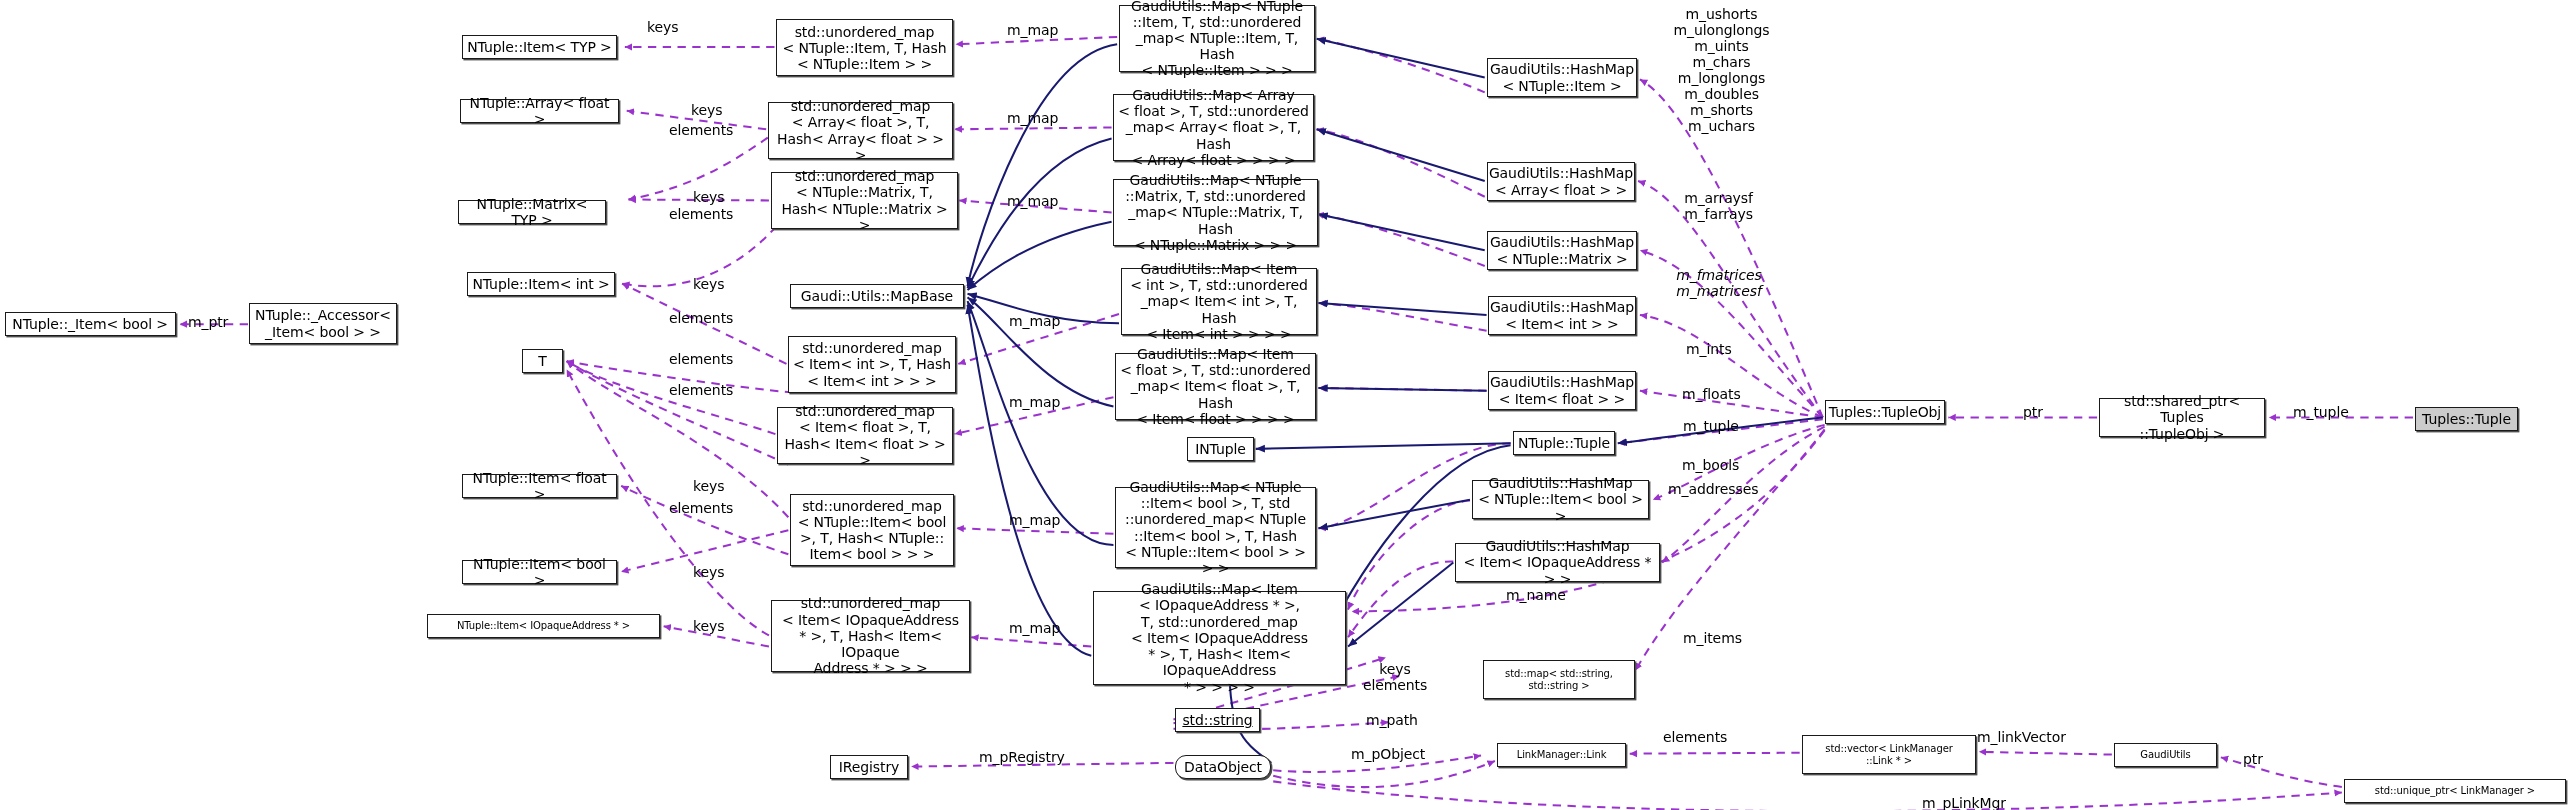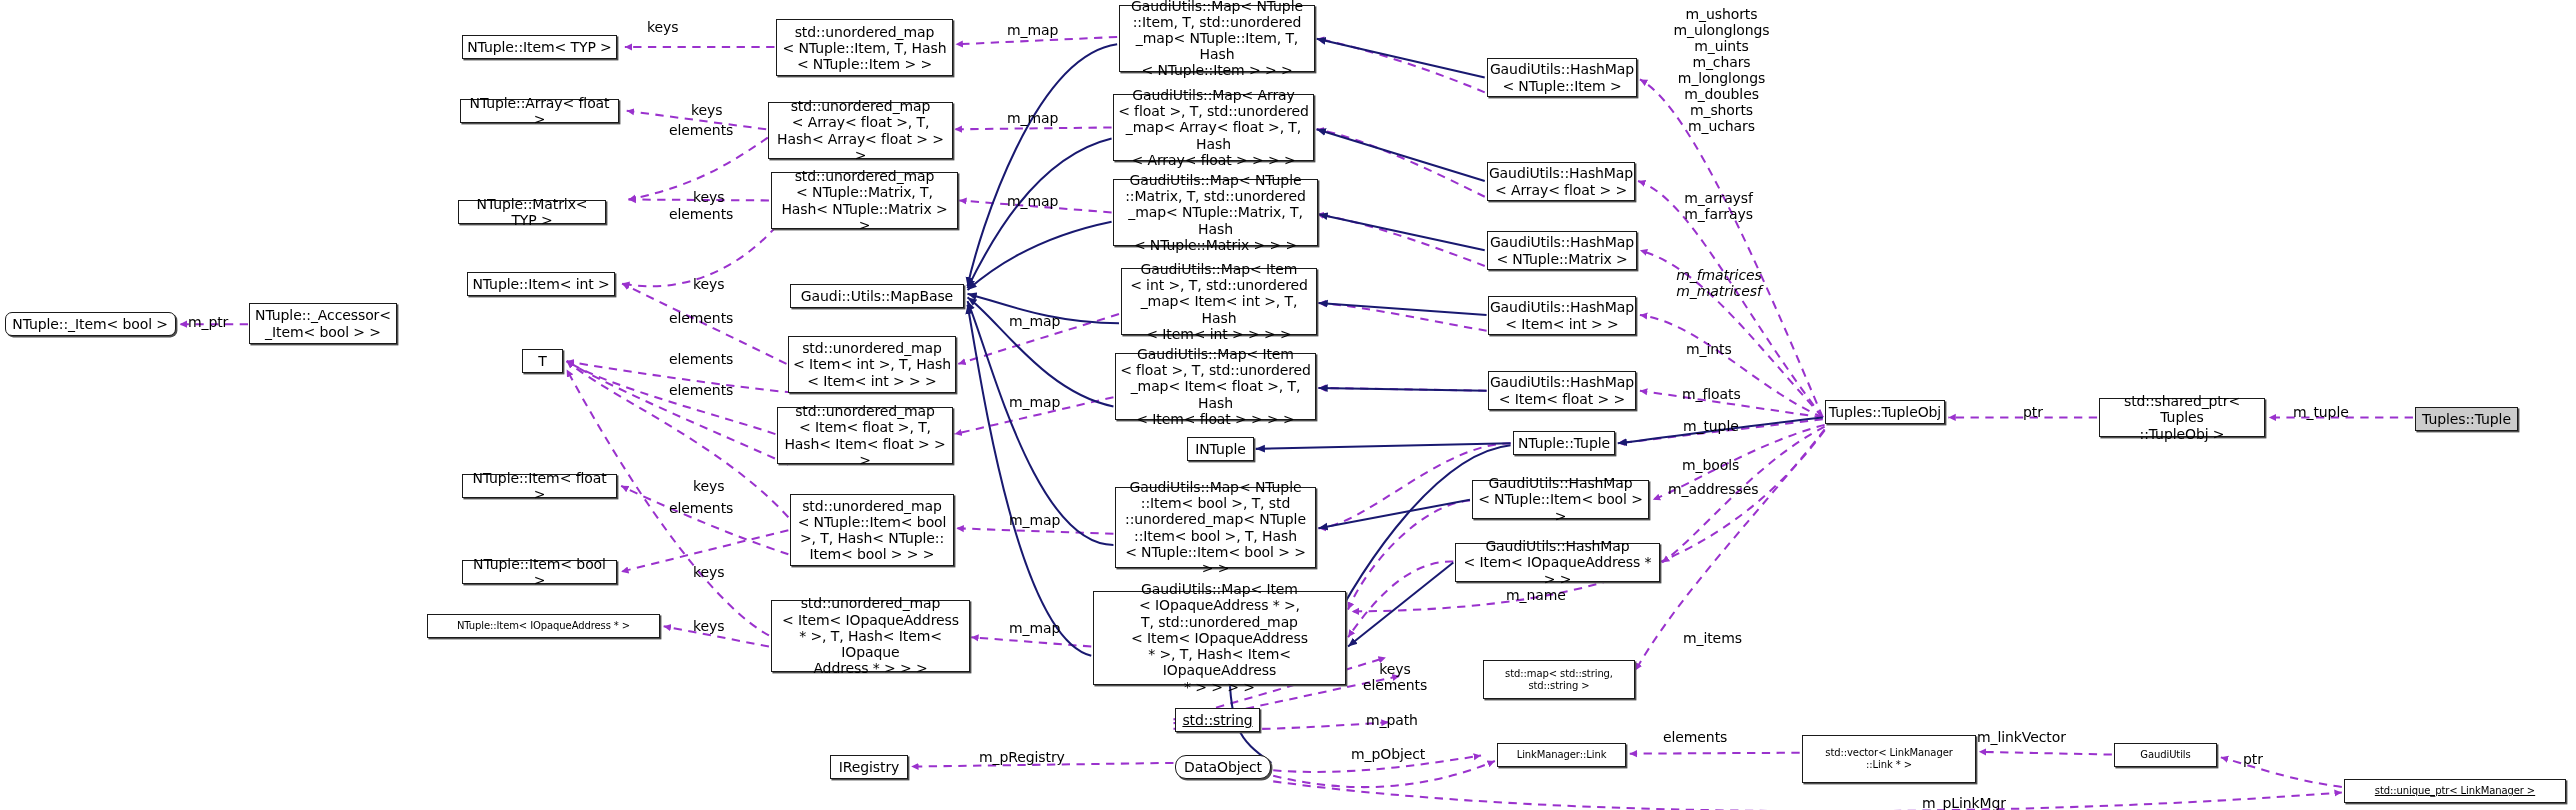--- a/index.html
+++ b/index.html
@@ -123,21 +123,21 @@
       <path d="M1609,423 L1427,420"></path>
       <path d="M1635,480 L1359,486"></path>
       <path d="M1591,541 L1427,572"></path>
       <path d="M1573,609 L1459,700"></path>
       <path d="M1973,452 C1900,460 1830,470 1751,480"></path>
       <path d="M1635,482 C1560,490 1480,600 1430,700"></path>
       <path d="M1376,826 C1340,800 1330,790 1330,700"></path>
     </g>
   </svg>
 
-  <div class="node" style="left:4.6px;top:312px;width:171px;height:24px;border-radius:7px;">NTuple::_Item&lt; bool &gt;</div>
+  <div class="node" style="left:4.6px;top:312px;width:171px;height:24px;">NTuple::_Item&lt; bool &gt;</div>
   <div class="node" style="left:249px;top:303px;width:148px;height:41px;">NTuple::_Accessor&lt;
 _Item&lt; bool &gt; &gt;</div>
   <div class="node" style="left:462px;top:35px;width:155px;height:24px;">NTuple::Item&lt; TYP &gt;</div>
   <div class="node" style="left:460px;top:99px;width:159px;height:24px;">NTuple::Array&lt; float &gt;</div>
   <div class="node" style="left:458px;top:200px;width:148px;height:24px;">NTuple::Matrix&lt; TYP &gt;</div>
   <div class="node" style="left:467px;top:272px;width:148px;height:24px;">NTuple::Item&lt; int &gt;</div>
   <div class="node" style="left:522px;top:349px;width:41px;height:24px;">T</div>
   <div class="node" style="left:462px;top:474px;width:155px;height:24px;">NTuple::Item&lt; float &gt;</div>
   <div class="node" style="left:462px;top:560px;width:155px;height:24px;">NTuple::Item&lt; bool &gt;</div>
   <div class="node small" style="left:427px;top:614px;width:233px;height:24px;">NTuple::Item&lt; IOpaqueAddress * &gt;</div>
@@ -221,24 +221,24 @@
   <div class="node" style="left:2099px;top:398px;width:166px;height:39px;">std::shared_ptr&lt; Tuples
 ::TupleObj &gt;</div>
   <div class="node current" style="left:2415px;top:407px;width:103px;height:24px;">Tuples::Tuple</div>
 
   <div class="node" style="left:1175px;top:708px;width:85px;height:24px;text-decoration:underline;">std::string</div>
   <div class="node" style="left:830px;top:755px;width:78px;height:24px;">IRegistry</div>
   <div class="node" style="left:1175px;top:755px;width:96px;height:24px;border-radius:11px;">DataObject</div>
   <div class="node small" style="left:1483px;top:660px;width:152px;height:39px;">std::map&lt; std::string,
 std::string &gt;</div>
   <div class="node small" style="left:1497px;top:743px;width:129px;height:24px;">LinkManager::Link</div>
-  <div class="node small" style="left:1802px;top:735px;width:174px;height:48px;">std::vector&lt; LinkManager
+  <div class="node small" style="left:1802px;top:735px;width:174px;height:39px;">std::vector&lt; LinkManager
 ::Link * &gt;</div>
   <div class="node small" style="left:2114px;top:743px;width:103px;height:24px;">GaudiUtils</div>
-  <div class="node small" style="left:2344px;top:779px;width:222px;height:24px;text-decoration:underline;">std::unique_ptr&lt; LinkManager &gt;</div>
+  <div class="node small" style="left:2344px;top:779px;width:222px;height:24px;">std::unique_ptr&lt; LinkManager &gt;</div>
 
   <div class="elabel" style="left:647px;top:20.3px;">keys</div>
   <div class="elabel" style="left:1007px;top:23px;">m_map</div>
   <div class="elabel" style="left:691px;top:103px;">keys</div>
   <div class="elabel" style="left:669px;top:123px;">elements</div>
   <div class="elabel" style="left:1007px;top:111px;">m_map</div>
   <div class="elabel" style="left:693px;top:190px;">keys</div>
   <div class="elabel" style="left:669px;top:207px;">elements</div>
   <div class="elabel" style="left:1007px;top:194px;">m_map</div>
   <div class="elabel" style="left:693px;top:277px;">keys</div>

